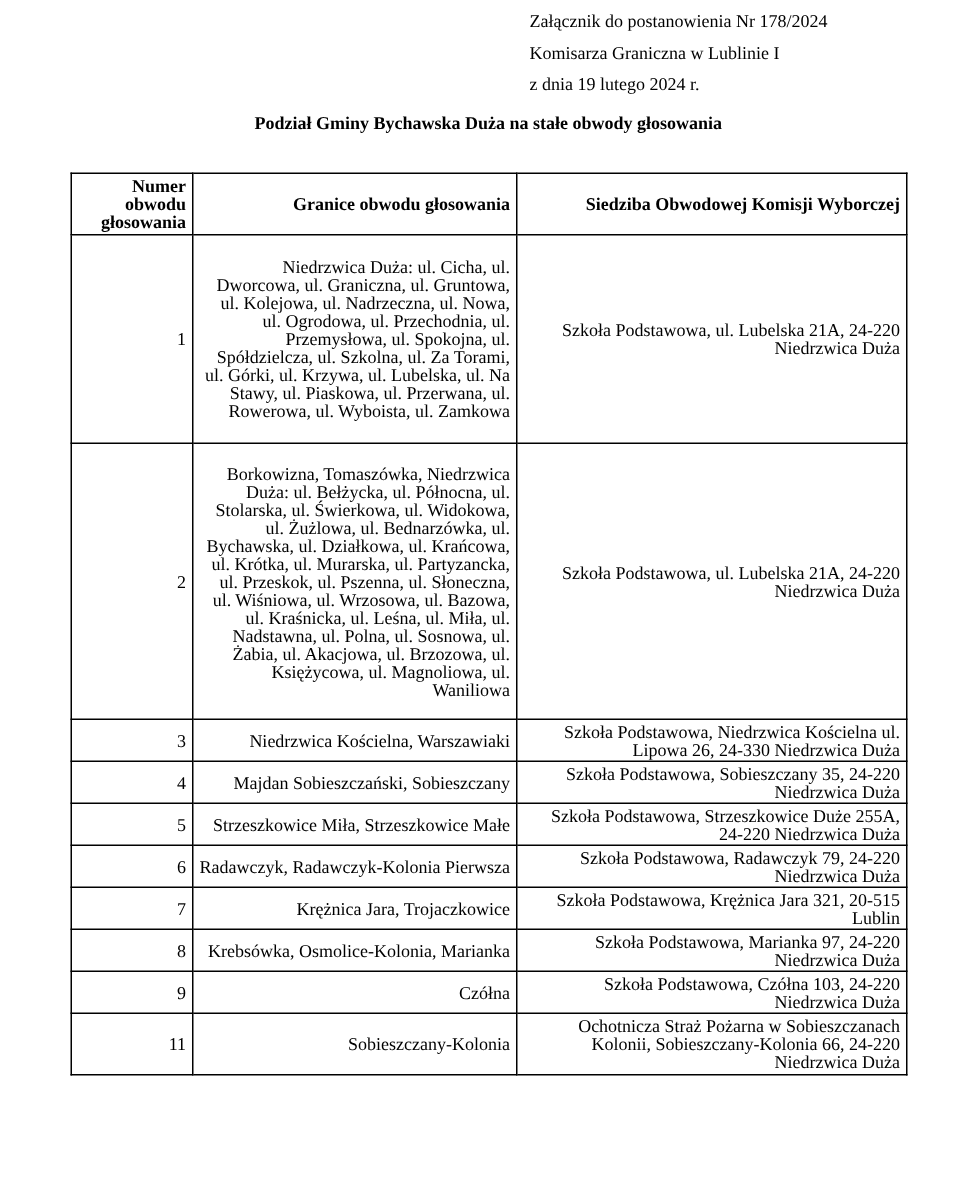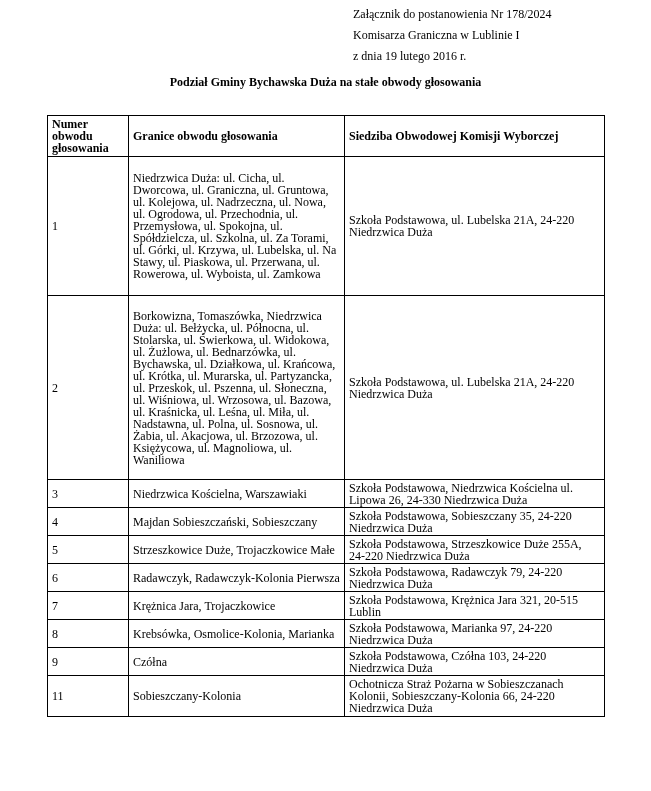--- a/index.html
+++ b/index.html
@@ -16,41 +16,41 @@
   .doc-title {
     position: absolute; left: 0; width: 651px; top: 74px;
     text-align: center; font-weight: bold; font-size: 12px; line-height: 16px;
   }
   table.districts {
     position: absolute; left: 47px; top: 115px;
     width: 557px; border-collapse: collapse; table-layout: fixed;
     font-size: 12px; line-height: 12px;
   }
   table.districts th, table.districts td {
-    border: 1.5px solid #000; text-align: left; vertical-align: middle;
+    border: 1.5px solid #000; text-align: right; vertical-align: middle;
     padding: 0 4px;
   }
   table.districts th { font-weight: bold; }
   col.c1 { width: 81px; }
   col.c2 { width: 216px; }
   col.c3 { width: 260px; }
   tr.head th { height: 40px; }
   tr.r1 td { height: 138px; }
   tr.r2 td { height: 183px; }
   tr.rs td { height: 27px; }
   tr.r11 td { height: 40px; }
   .wrap-num { line-height: 12px; }
 </style>
 </head>
 <body>
 
 <div class="annex">
   <div>Załącznik do postanowienia Nr 178/2024</div>
   <div>Komisarza Graniczna w Lublinie I</div>
-  <div>z dnia 19 lutego 2016 r.</div>
+  <div>z dnia 19 lutego 2024 r.</div>
 </div>
 
 <div class="doc-title">Podział Gminy Bychawska Duża na stałe obwody głosowania</div>
 
 <table class="districts">
   <colgroup>
       <col class="c1">
       <col class="c2">
       <col class="c3">
     </colgroup>
@@ -77,21 +77,21 @@
       <td>Niedrzwica Kościelna, Warszawiaki</td>
       <td>Szkoła Podstawowa, Niedrzwica Kościelna ul. Lipowa 26, 24-330 Niedrzwica Duża</td>
     </tr>
     <tr class="rs">
       <td>4</td>
       <td>Majdan Sobieszczański, Sobieszczany</td>
       <td>Szkoła Podstawowa, Sobieszczany 35, 24-220 Niedrzwica Duża</td>
     </tr>
     <tr class="rs">
       <td>5</td>
-      <td>Strzeszkowice Duże, Trojaczkowice Małe</td>
+      <td>Strzeszkowice Miła, Strzeszkowice Małe</td>
       <td>Szkoła Podstawowa, Strzeszkowice Duże 255A, 24-220 Niedrzwica Duża</td>
     </tr>
     <tr class="rs">
       <td>6</td>
       <td>Radawczyk, Radawczyk-Kolonia Pierwsza</td>
       <td>Szkoła Podstawowa, Radawczyk 79, 24-220 Niedrzwica Duża</td>
     </tr>
     <tr class="rs">
       <td>7</td>
       <td>Krężnica Jara, Trojaczkowice</td>

